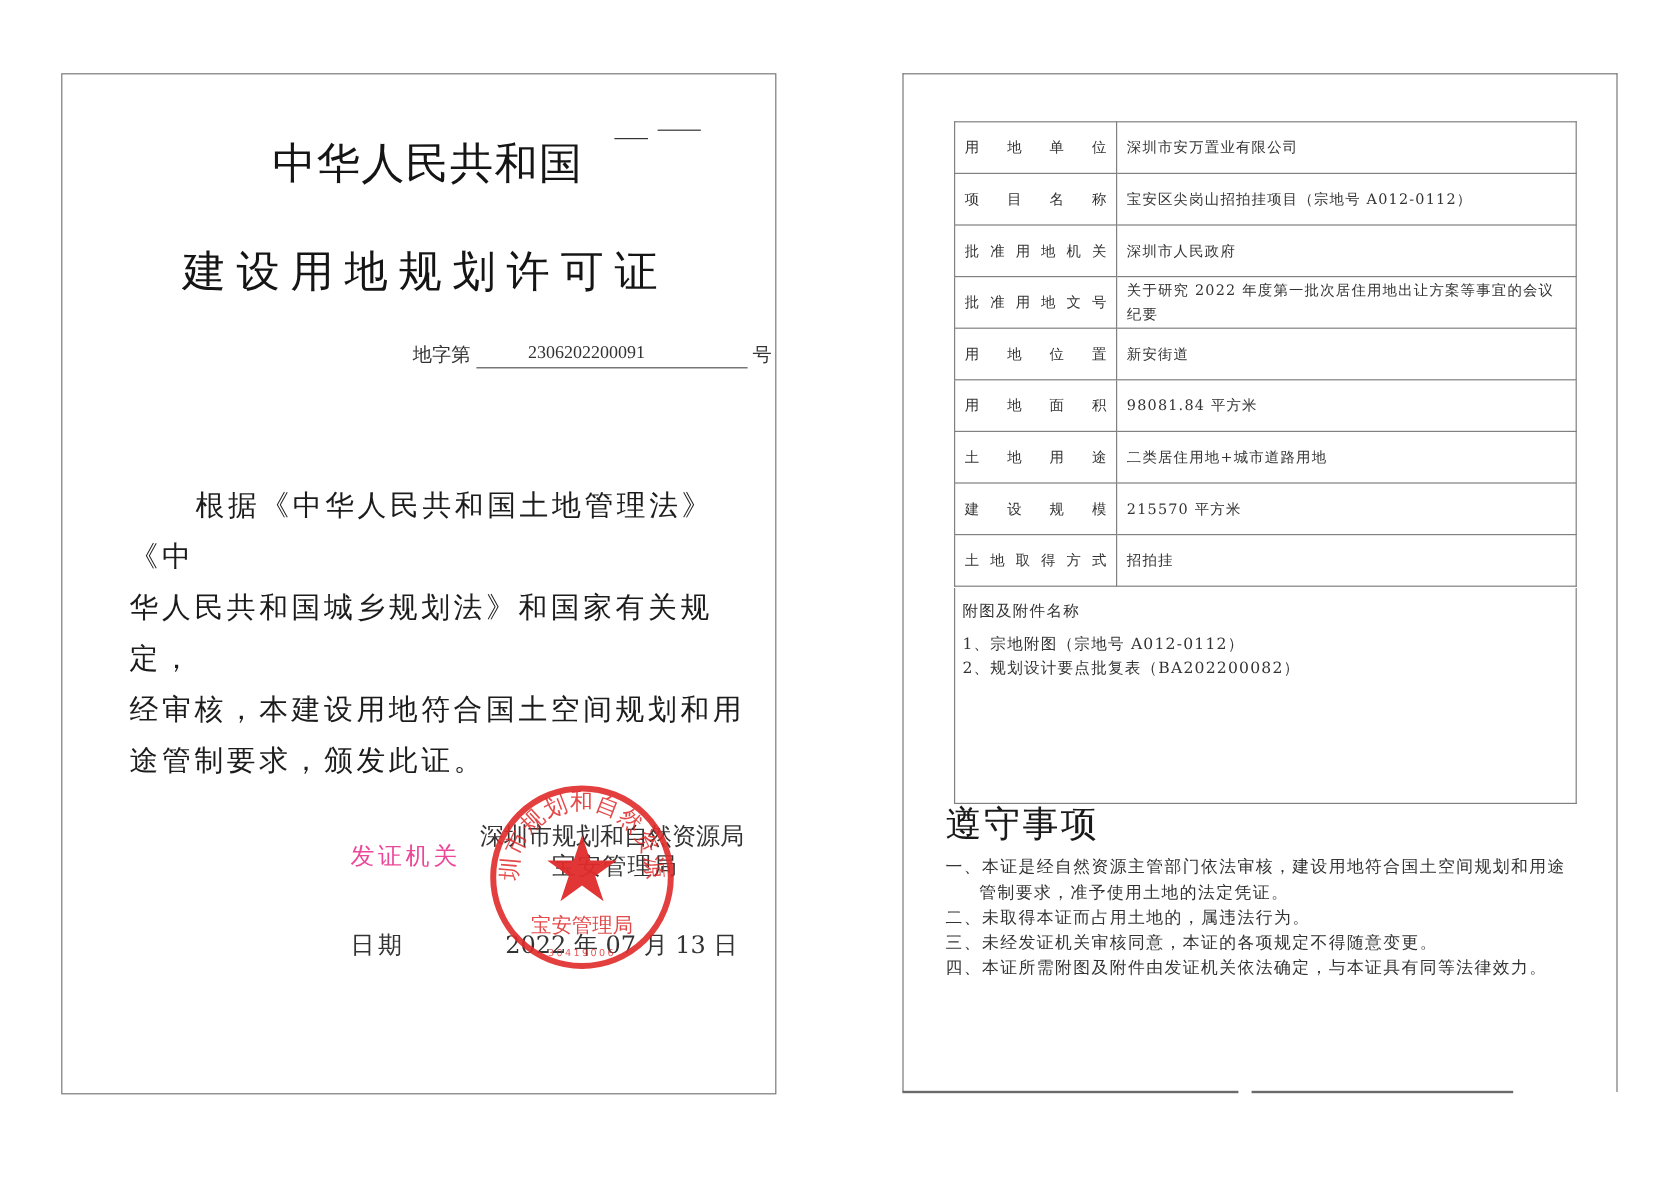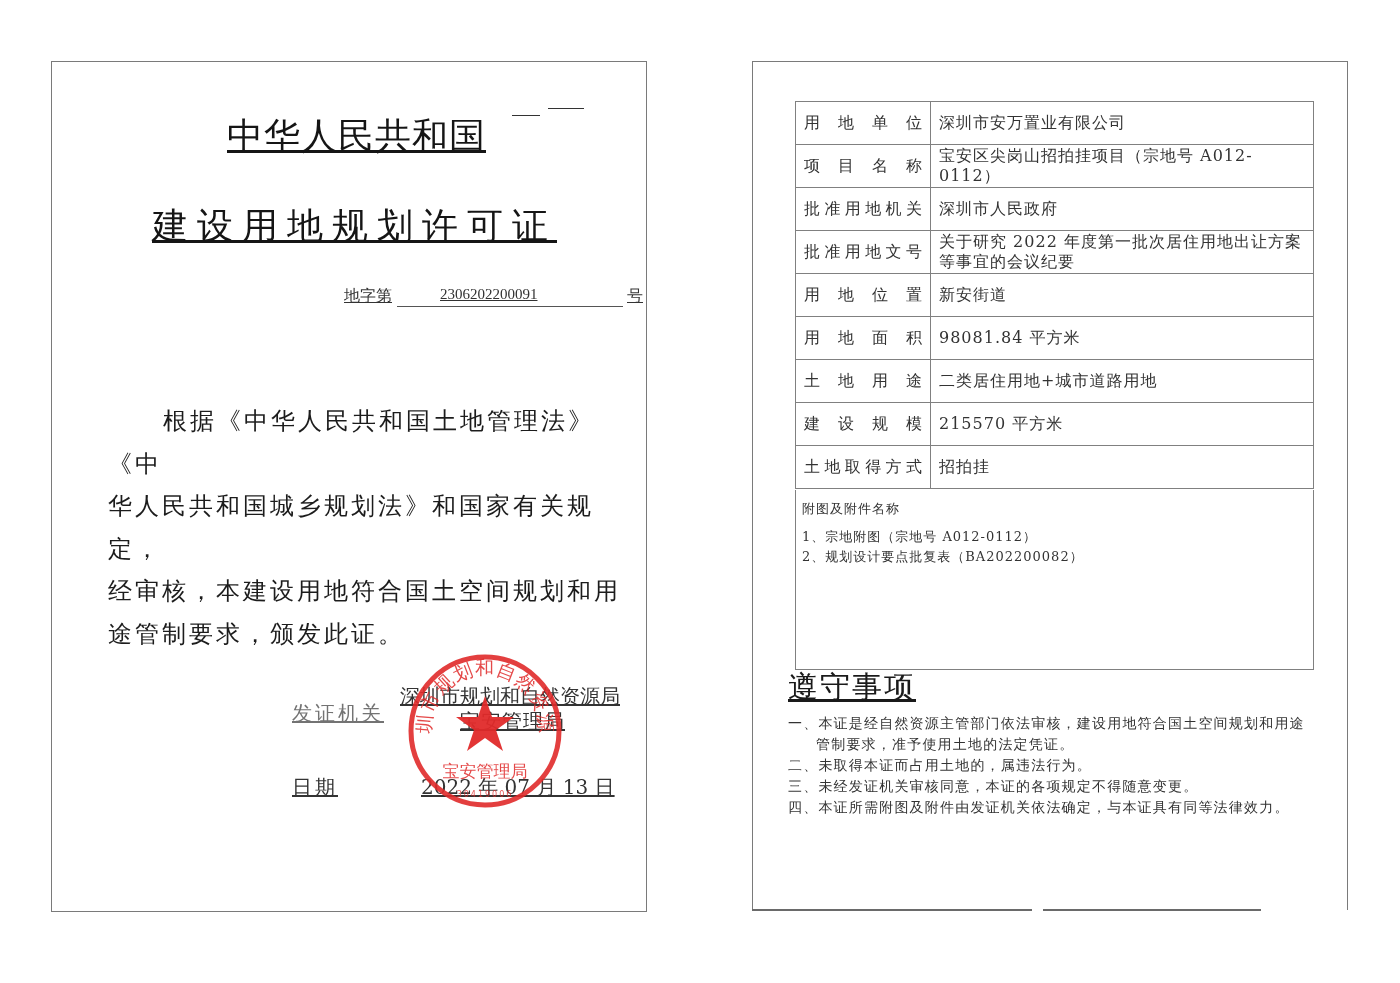--- a/index.html
+++ b/index.html
@@ -5,41 +5,41 @@
   html, body { margin:0; padding:0; }
   body {
     width:1400px; height:983px; background:#ffffff; position:relative; overflow:hidden;
     font-family: "DejaVu Serif", "Liberation Serif", serif; color:#1a1a1a;
   }
   .page { position:absolute; border:1.5px solid #7a7a7a; background:#fff; box-sizing:border-box; }
   #left-page { left:51px; top:61px; width:596px; height:851px; }
   #right-page { left:752px; top:61px; width:596px; height:849px; border-bottom:none; }
   .right-bottom-line { position:absolute; height:1.5px; background:#6a6a6a; top:909px; }
 
-  .abs { position:absolute; white-space:nowrap;text-decoration:underline; }
+  .abs { position:absolute; white-space:nowrap; }
   .title-country { left:227px; top:112px; font-size:36px; letter-spacing:1px; color:#151515; font-family:"DejaVu Sans", sans-serif; font-weight:300; }
   .title-main { left:152px; top:202px; font-size:36px; letter-spacing:9px; color:#151515; font-family:"DejaVu Sans", sans-serif; font-weight:300; }
   .cert-no-label { left:344px; top:286px; font-size:16px; color:#333; }
   .cert-no-value { left:440px; top:286px; font-size:15px; color:#333; font-family:"Liberation Serif", serif; }
   .cert-no-suffix { left:627px; top:286px; font-size:16px; color:#333; }
   .cert-no-line { position:absolute; left:397px; top:306px; width:226px; height:1px; background:#555; }
 
   .body-text { position:absolute; left:108px; top:368px; width:530px; font-size:24px; line-height:42.5px; letter-spacing:3px; color:#1c1c1c;margin-top:32px; }
   .body-text .indent { display:inline-block; width:55px; }
 
-  .issuer-label { left:292px; top:700px; font-size:20px; letter-spacing:3px; color:#737373; }
+  .issuer-label { left:292px; top:700px; font-size:20px; letter-spacing:3px; color:#ec4899; }
   .issuer-line1 { left:400px; top:683px; font-size:20px; color:#333; }
   .issuer-line2 { left:460px; top:708px; font-size:20px; color:#333; letter-spacing:1px; }
   .date-label { left:292px; top:774px; font-size:20px; letter-spacing:3px; color:#333; }
   .date-value { left:421px; top:774px; font-size:20px; color:#333; }
 
   .seal { position:absolute; left:405px; top:651px; width:160px; height:160px; }
 
   
-  .info-table { position:absolute; left:795px; top:101px; width:519px; border-collapse:collapse; font-size:16px; color:#333;border-radius:11px; }
+  .info-table { position:absolute; left:795px; top:101px; width:519px; border-collapse:collapse; font-size:12px; color:#333;border-radius:11px; }
   .info-table td { border:1.5px solid #808080; padding:0 8px; vertical-align:middle; }
   .info-table td.label { width:118px; letter-spacing:1px; color:#333; }
   .info-table td.label.spread { text-align:justify; text-align-last:justify; letter-spacing:0; }
   .info-table td.value { letter-spacing:1px; line-height:20px; }
   .info-table tr { height:43px; }
   .attach { position:absolute; left:795px; top:490px; width:519px; height:180px; border:1.5px solid #808080; border-top:none; box-sizing:border-box; font-size:13px; color:#333; letter-spacing:1px; }
   .attach .head { position:absolute; left:6px; top:10px; }
   .attach .item { position:absolute; left:6px; }
 
   .rules-title { left:788px; top:667px; font-size:30px; color:#1a1a1a; letter-spacing:2px; font-family:"DejaVu Sans", sans-serif; font-weight:300; }

